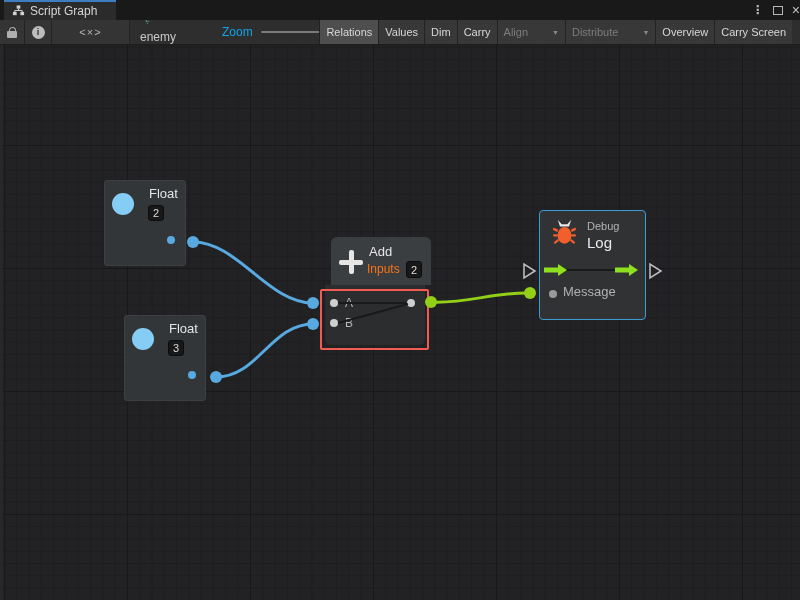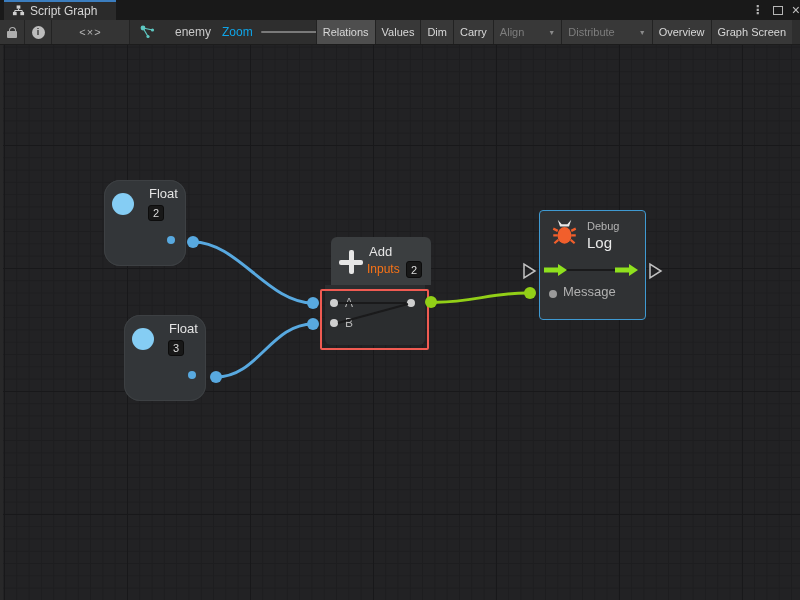--- a/index.html
+++ b/index.html
@@ -27,21 +27,21 @@
   
   .toolbar{position:absolute;left:0;top:20px;width:800px;height:25px;background:var(--toolbar-bg);
     border-bottom:1px solid #1c1c1c;}
   .tbtn{position:absolute;top:0;height:24px;display:flex;align-items:center;justify-content:center;
     background:#343434;border-right:1px solid #232323;color:#c9c9c9;}
   .lock-btn{left:0;width:25px;}
   .info-btn{left:25px;width:27px;}
   .ports-btn{left:52px;width:78px;font-size:11px;letter-spacing:1px;color:#b5b5b5;}
   .info-circle{width:13px;height:13px;border-radius:50%;background:#bdbdbd;color:#2b2b2b;
     font-size:9px;font-weight:bold;display:flex;align-items:center;justify-content:center;font-style:normal;}
-  .graph-ref{position:absolute;left:140px;top:0;height:24px;display:flex;align-items:center;gap:20px;}
+  .graph-ref{position:absolute;left:140px;top:0;height:24px;display:flex;align-items:flex-start;gap:6px;flex-direction:column;}
   .graph-ref-label{color:#c9c9c9;font-size:12px;}
   .zoom-area{position:absolute;left:222px;top:0;height:24px;display:flex;align-items:center;gap:8px;}
   .zoom-label{color:#0ea5e9;font-size:12px;}
   .zoom-track{position:relative;width:92px;height:2px;background:#7a7a7a;border-radius:1px;}
   .zoom-handle{position:absolute;right:-2px;top:-5px;width:12px;height:12px;border-radius:50%;background:#9a9a9a;}
   .zoom-value{color:#c9c9c9;font-size:11px;}
   .tb-right{position:absolute;right:8px;top:0;height:42px;display:flex;}
   .tb-right .btn{height:24px;display:flex;align-items:center;padding:0 6px;background:#383838;
     border-left:1px solid #222;color:#d8d8d8;font-size:11px;white-space:nowrap;gap:4px;}
   .tb-right .btn.active{background:#4e4e4e;}
@@ -59,21 +59,21 @@
     background-color:var(--canvas-bg);
     background-image:
       linear-gradient(var(--grid-major) 1px, transparent 1px),
       linear-gradient(90deg, var(--grid-major) 1px, transparent 1px),
       linear-gradient(var(--grid-minor) 1px, transparent 1px),
       linear-gradient(90deg, var(--grid-minor) 1px, transparent 1px);
     background-size:123px 123px,123px 123px,12.3px 12.3px,12.3px 12.3px;
     background-position:1px 100px,1px 100px,1px 1.6px,1px 1.6px;
     border-left:3px solid #282829;}
 
-  .node{position:absolute;border-radius:16px;background:var(--node-bg);}
+  .node{position:absolute;border-radius:4px;background:var(--node-bg);}
   .float-node{width:82px;height:86px;box-shadow:0 0 0 1px #3d4043 inset;}
   .float-circle{position:absolute;left:8px;top:13px;width:22px;height:22px;border-radius:50%;background:#85cdf4;}
   .float-title{position:absolute;left:45px;top:6px;color:#e4e4e4;font-size:13px;}
   .value-box{position:absolute;background:#181818;border:1px solid #0c0c0c;border-radius:3px;
     color:#dcdcdc;font-size:11px;display:flex;align-items:center;justify-content:center;}
   .float-value{left:44px;top:25px;width:16px;height:16px;}
   .port-dot{position:absolute;width:8px;height:8px;border-radius:50%;}
   .dot-blue{background:var(--wire-blue);}
   .dot-gray{background:#cfcfcf;}
   .dot-dim{background:#9a9a9a;}
@@ -183,21 +183,21 @@
         <span class="dd-arrow">▼</span>
       </div>
       <div class="btn disabled">
         <span>Distribute</span>
         <span class="dd-arrow">▼</span>
       </div>
       <div class="btn">
           <span>Overview</span>
         </div>
       <div class="btn">
-          <span>Graph Screen</span>
+          <span>Carry Screen</span>
         </div>
     </div>
   </div>
 
   <div class="canvas">
 
     <div class="node float-node" style="left:101px;top:135px;">
       <span class="float-circle"></span>
       <span class="float-title">Float</span>
       <span class="value-box float-value">2</span>

